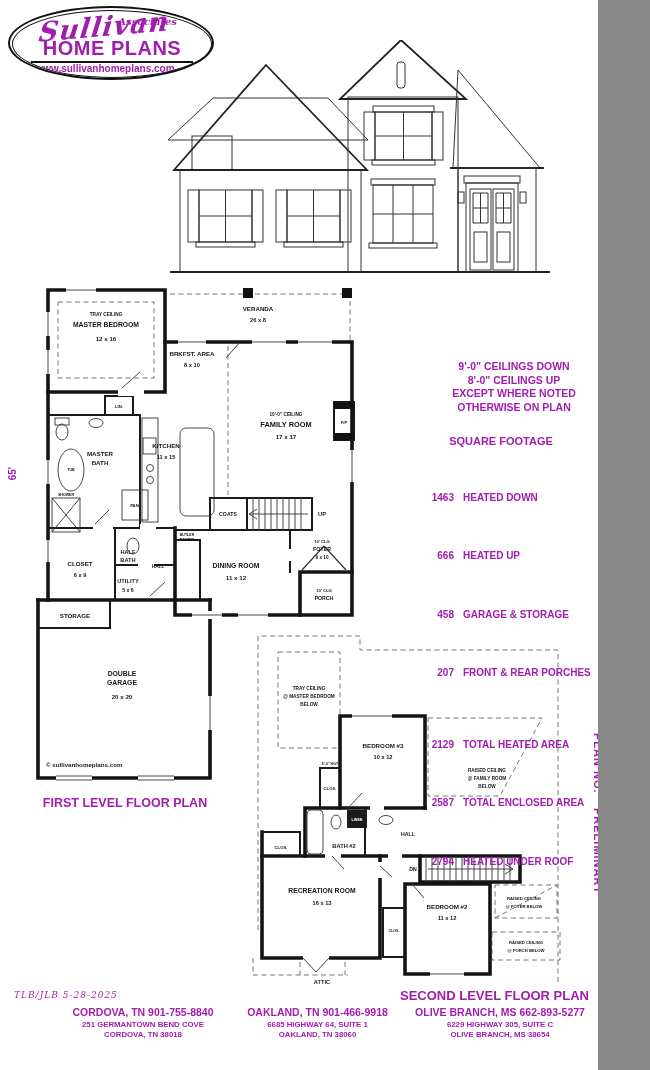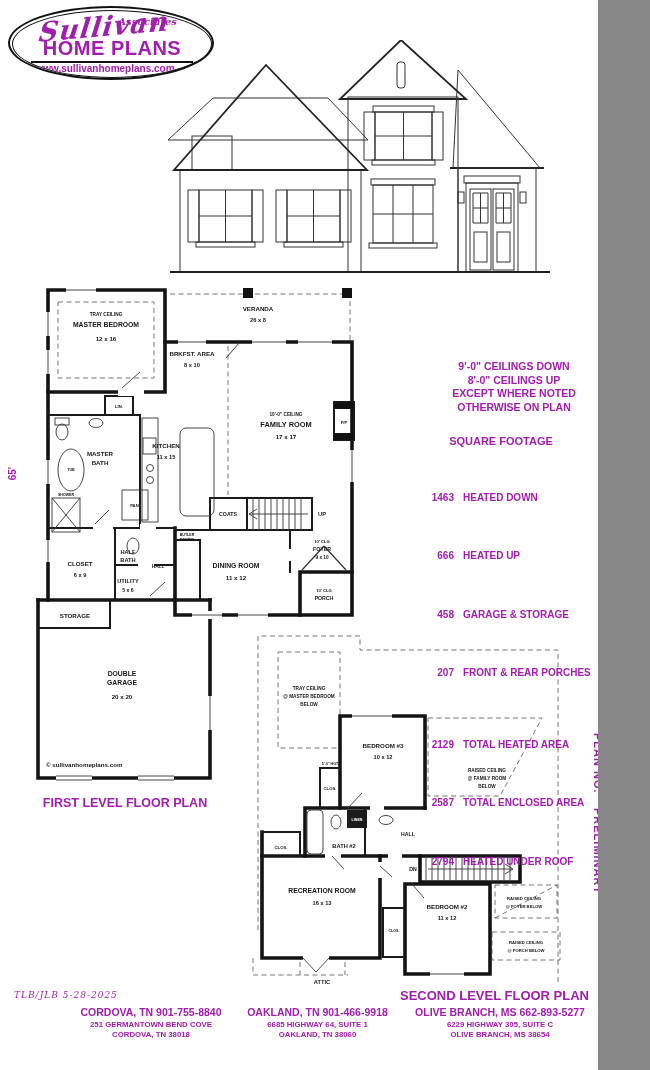--- a/index.html
+++ b/index.html
@@ -47,21 +47,21 @@
   .dim65{position:absolute;left:6px;top:468px;font-weight:bold;font-size:10px;transform:rotate(-90deg);}
   .plan-no{position:absolute;left:592px;top:733px;height:210px;writing-mode:vertical-rl;
            font-weight:bold;font-size:11px;letter-spacing:1px;white-space:nowrap;}
   .plan-no .gap{margin-inline-start:14px;}
   
   .artist{position:absolute;left:12px;top:956px;font-family:"DejaVu Serif",serif;font-style:italic;font-size:12px;line-height:1.25;}
   .revision{position:absolute;left:14px;top:990px;font-family:"DejaVu Serif",serif;font-style:italic;font-size:9px;letter-spacing:1px;}
   .office{position:absolute;top:1006px;text-align:center;font-weight:bold;}
   .office .o-title{font-size:10.5px;margin-bottom:2px;}
   .office .o-addr{font-size:7.8px;line-height:1.3;}
-  .office.o1{left:26px;width:250px;}
+  .office.o1{left:18px;width:250px;}
   .office.o2{left:215px;width:205px;}
   .office.o3{left:395px;width:210px;}
 </style>
 </head>
 <body>
 
 <div class="page">
 
   <div class="logo">
     <div class="logo-inner">

